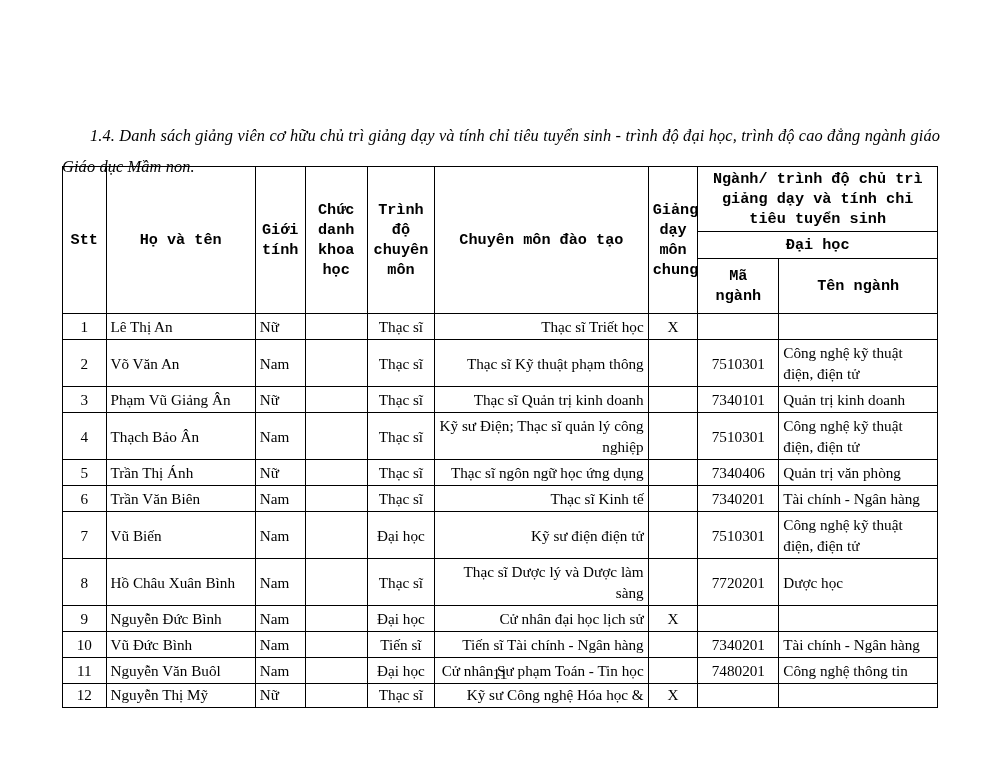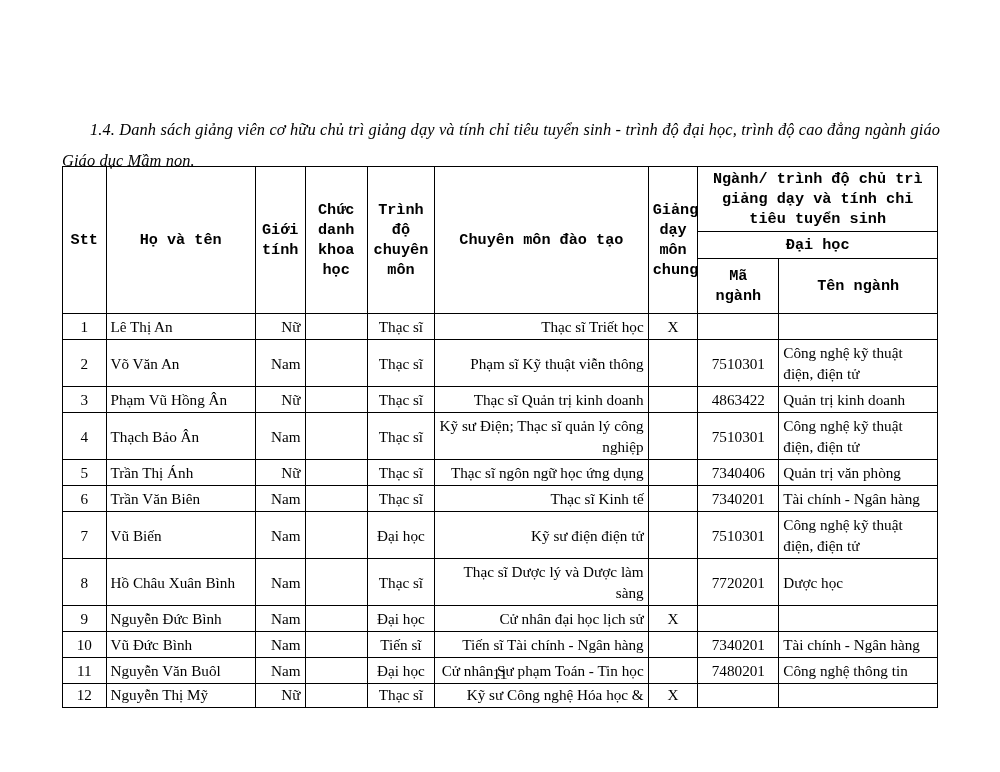--- a/index.html
+++ b/index.html
@@ -17,21 +17,21 @@
     width: 1000px;
     height: 772px;
     background: #ffffff;
     overflow: hidden;
   }
 
   
   #doc-heading {
     position: absolute;
     left: 62px;
-    top: 98px;
+    top: 104px;
     width: 878px;
     font-style: italic;
     font-size: 16.4px;
     line-height: 31px;
     text-indent: 28px;
     text-align: justify;
     letter-spacing: 0.1px;
   }
 
   
@@ -53,21 +53,21 @@
     overflow: hidden;
   }
   #roster-table thead th {
     font-weight: bold;
     text-align: center;
     line-height: 20px;
     font-family: Liberation Mono, monospace;
   }
   .c-stt   { width: 42px;  text-align: center; }
   .c-name  { width: 144px; text-align: left; padding-left: 7px; }
-  .c-sex   { width: 48px;  text-align: right; }
+  .c-sex   { width: 48px;  text-align: left; }
   .c-title { width: 60px;  text-align: center; }
   .c-level { width: 65px;  text-align: center; border-radius: 27px; }
   .c-major { width: 206px; text-align: right; padding-left: 7px; }
   .c-gen   { width: 48px;  text-align: center; }
   .c-code  { width: 78px;  text-align: center; }
   .c-mname { width: 153px; text-align: left; padding-left: 7px; }
 
   
   th.hd-tall { height: 108px; vertical-align: middle; }
   th.hd-group { height: 36px; }
@@ -140,34 +140,34 @@
           <td class="c-gen">X</td>
           <td class="c-code"></td>
           <td class="c-mname"></td>
         </tr>
         <tr class="r-tall">
           <td class="c-stt">2</td>
           <td class="c-name">Võ Văn An</td>
           <td class="c-sex">Nam</td>
           <td class="c-title"></td>
           <td class="c-level">Thạc sĩ</td>
-          <td class="c-major">Phạm sĩ Kỹ thuật viễn thông</td>
+          <td class="c-major">Thạc sĩ Kỹ thuật phạm thông</td>
           <td class="c-gen"></td>
           <td class="c-code">7510301</td>
           <td class="c-mname">Công nghệ kỹ thuật điện, điện tử</td>
         </tr>
         <tr>
           <td class="c-stt">3</td>
-          <td class="c-name">Phạm Vũ Hồng Ân</td>
+          <td class="c-name">Phạm Vũ Giảng Ân</td>
           <td class="c-sex">Nữ</td>
           <td class="c-title"></td>
           <td class="c-level">Thạc sĩ</td>
           <td class="c-major">Thạc sĩ Quản trị kinh doanh</td>
           <td class="c-gen"></td>
-          <td class="c-code">4863422</td>
+          <td class="c-code">7340101</td>
           <td class="c-mname">Quản trị kinh doanh</td>
         </tr>
         <tr class="r-tall">
           <td class="c-stt">4</td>
           <td class="c-name">Thạch Bảo Ân</td>
           <td class="c-sex">Nam</td>
           <td class="c-title"></td>
           <td class="c-level">Thạc sĩ</td>
           <td class="c-major">Kỹ sư Điện; Thạc sĩ quản lý công nghiệp</td>
           <td class="c-gen"></td>

